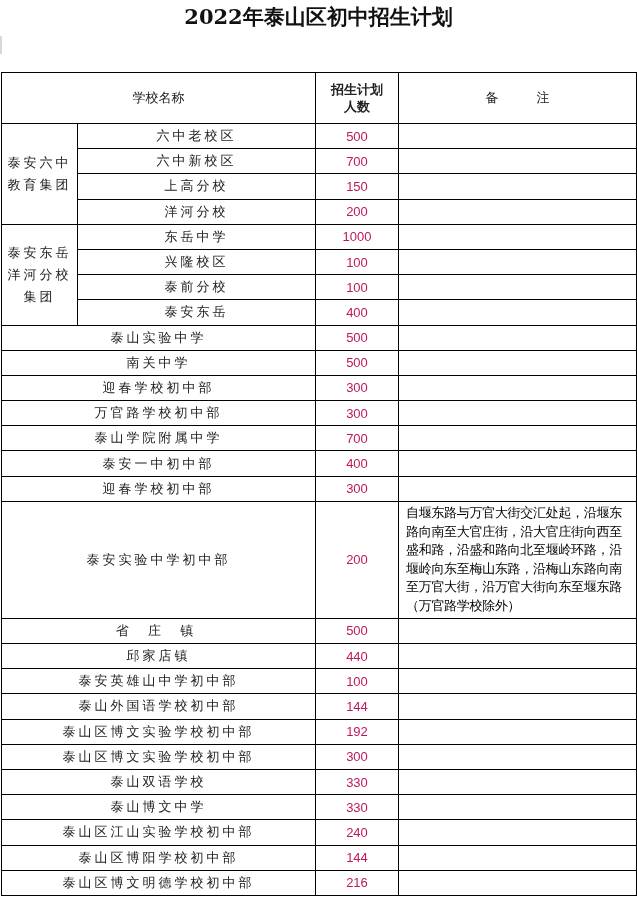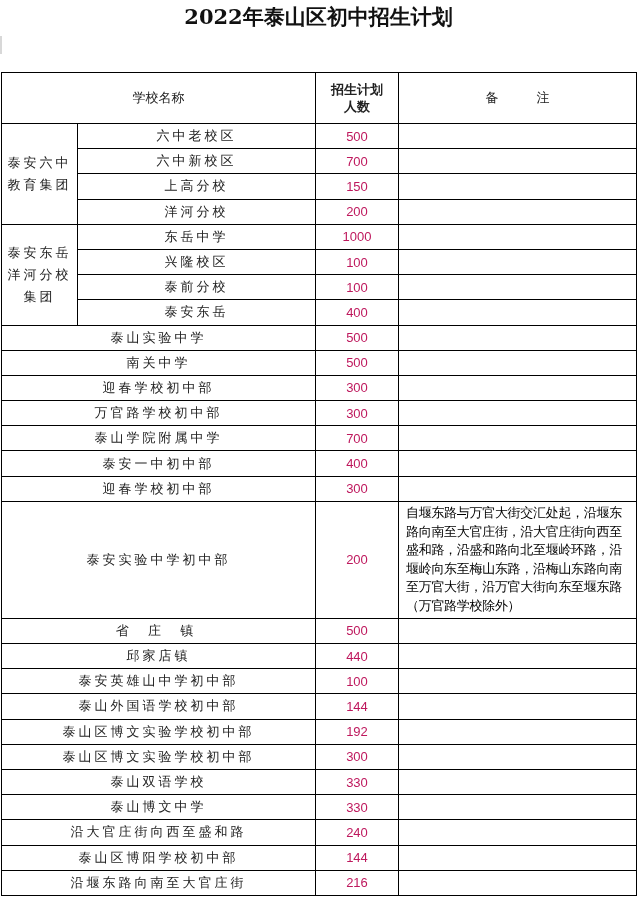--- a/index.html
+++ b/index.html
@@ -176,28 +176,28 @@
       <td colspan="2" class="name">泰山双语学校</td>
       <td class="num">330</td>
       <td></td>
     </tr>
     <tr class="row">
       <td colspan="2" class="name">泰山博文中学</td>
       <td class="num">330</td>
       <td></td>
     </tr>
     <tr class="row">
-      <td colspan="2" class="name">沿大官庄街向西至盛和路</td>
+      <td colspan="2" class="name">泰山区江山实验学校初中部</td>
       <td class="num">240</td>
       <td></td>
     </tr>
     <tr class="row">
       <td colspan="2" class="name">泰山区博阳学校初中部</td>
       <td class="num">144</td>
       <td></td>
     </tr>
     <tr class="row">
-      <td colspan="2" class="name">沿堰东路向南至大官庄街</td>
+      <td colspan="2" class="name">泰山区博文明德学校初中部</td>
       <td class="num">216</td>
       <td></td>
     </tr>
   </tbody>
 </table>
 
 </body></html>

